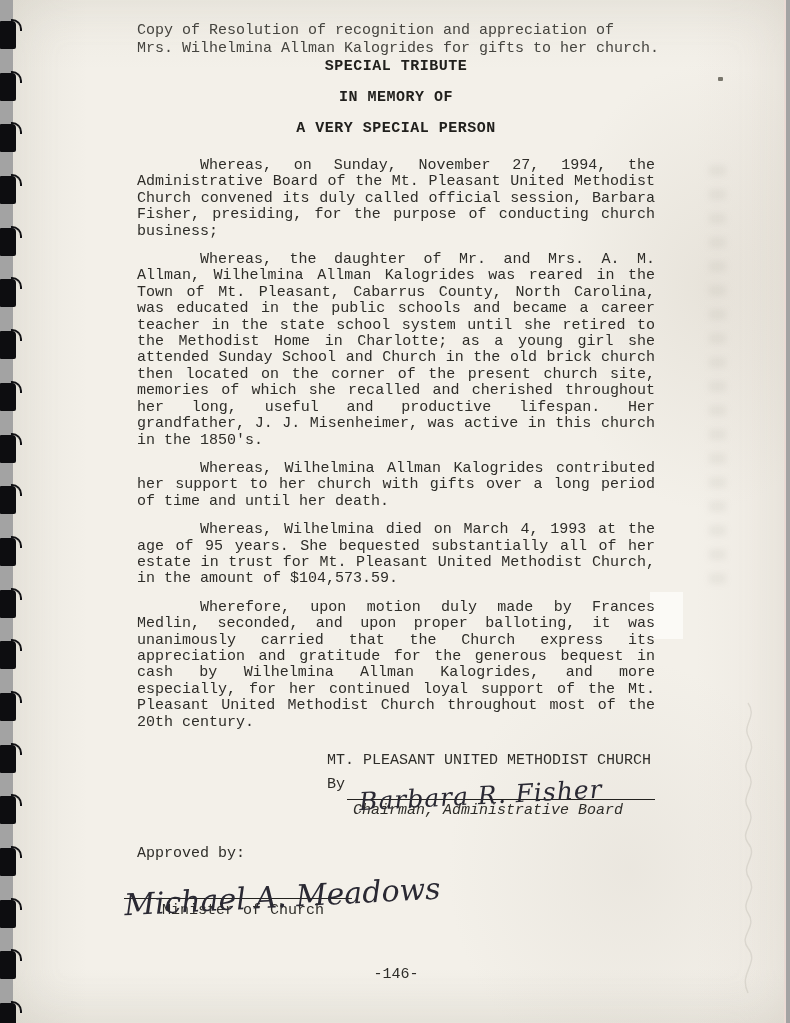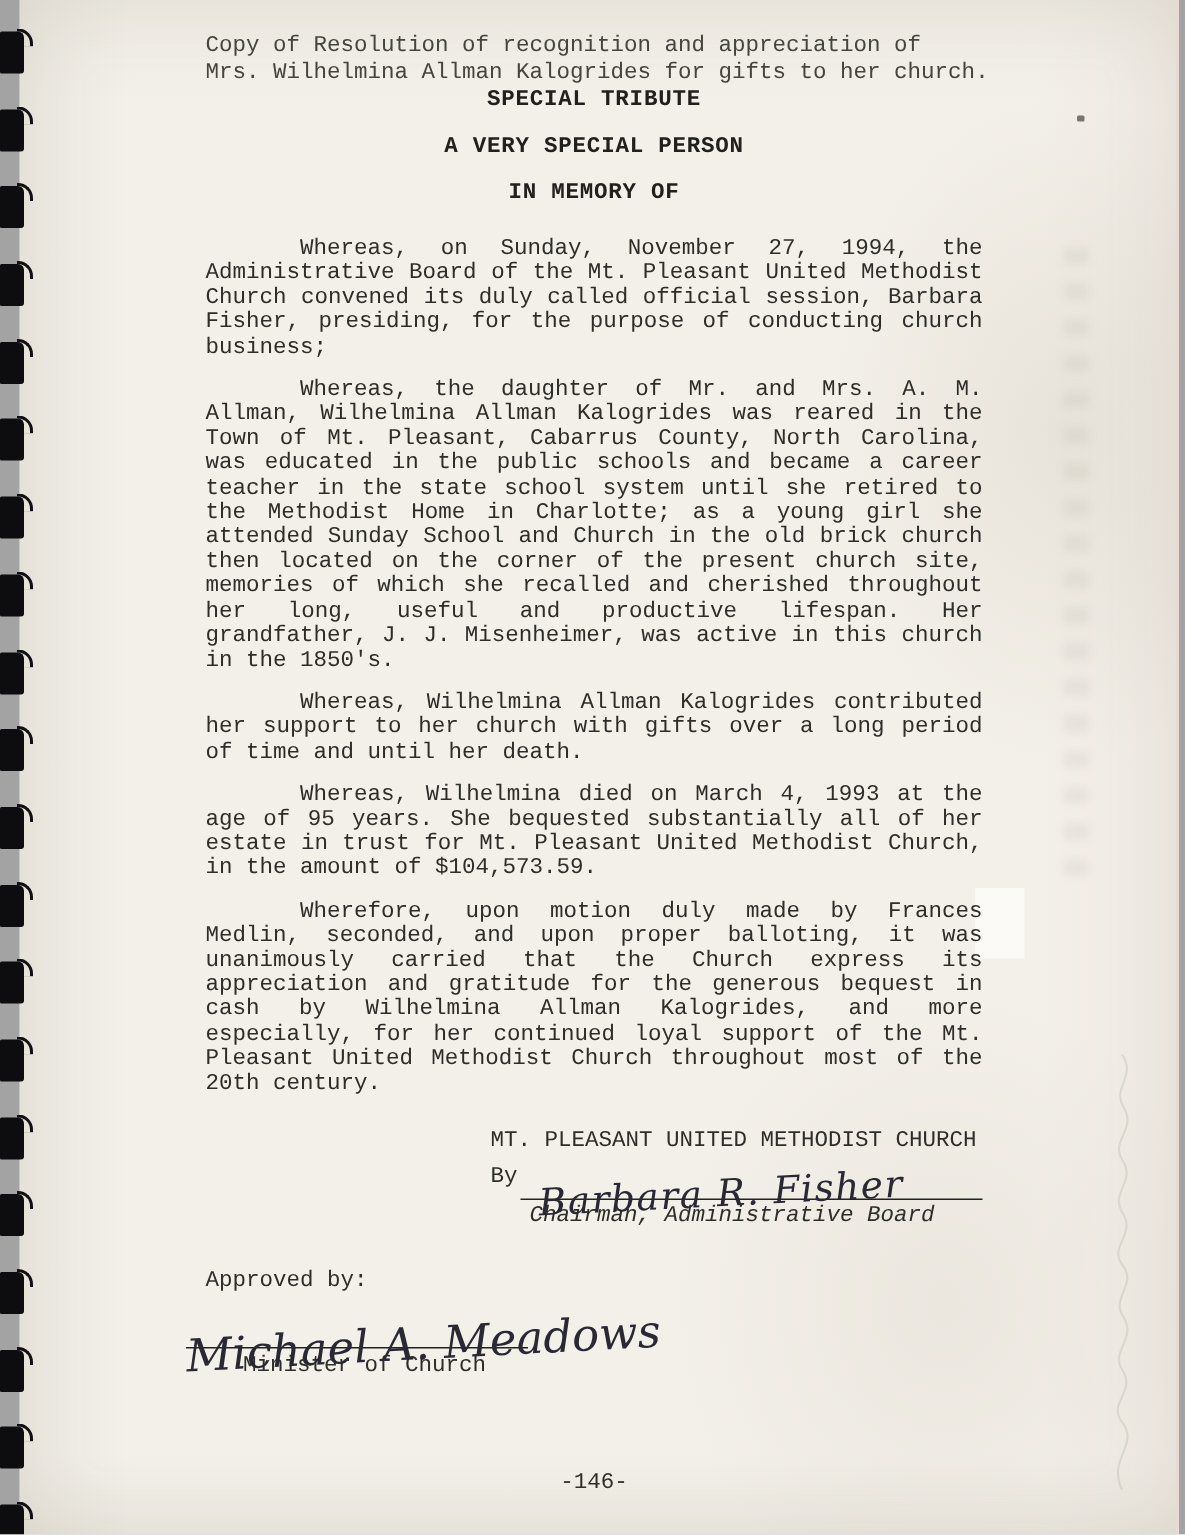--- a/index.html
+++ b/index.html
@@ -179,21 +179,21 @@
   .sig-michael {
     position: absolute;
     left: 0; bottom: -7px;
     font-size: 30px;
     letter-spacing: 0;
     transform: rotate(-3deg);
   }
   .sig-title2 { margin-top: 3px; padding-left: 25px; line-height: 17px; }
 
   .pagenum {
-    margin-top: 62px;
+    margin-top: 48px;
     text-align: center;
   }
 </style>
 </head>
 <body>
 
 <div class="scan">
 
   <div class="binding">
     <i class="tooth"></i>
@@ -228,22 +228,22 @@
     <div class="speck"></div>
 
     <div class="content">
 
       <div class="caption">
         <div>Copy of Resolution of recognition and appreciation of</div>
         <div>Mrs. Wilhelmina Allman Kalogrides for gifts to her church.</div>
       </div>
 
       <div class="heading h1">SPECIAL TRIBUTE</div>
+      <div class="heading h2">IN MEMORY OF</div>
       <div class="heading h3">A VERY SPECIAL PERSON</div>
-      <div class="heading h2">IN MEMORY OF</div>
 
       <p class="para first">Whereas, on Sunday, November 27, 1994, the Administrative Board of the Mt. Pleasant United Methodist Church convened its duly called official session, Barbara Fisher, presiding, for the purpose of conducting church business;</p>
       <p class="para">Whereas, the daughter of Mr. and Mrs. A. M. Allman, Wilhelmina Allman Kalogrides was reared in the Town of Mt. Pleasant, Cabarrus County, North Carolina, was educated in the public schools and became a career teacher in the state school system until she retired to the Methodist Home in Charlotte; as a young girl she attended Sunday School and Church in the old brick church then located on the corner of the present church site, memories of which she recalled and cherished throughout her long, useful and productive lifespan. Her grandfather, J. J. Misenheimer, was active in this church in the 1850's.</p>
       <p class="para">Whereas, Wilhelmina Allman Kalogrides contributed her support to her church with gifts over a long period of time and until her death.</p>
       <p class="para">Whereas, Wilhelmina died on March 4, 1993 at the age of 95 years. She bequested substantially all of her estate in trust for Mt. Pleasant United Methodist Church, in the amount of $104,573.59.</p>
       <p class="para">Wherefore, upon motion duly made by Frances Medlin, seconded, and upon proper balloting, it was unanimously carried that the Church express its appreciation and gratitude for the generous bequest in cash by Wilhelmina Allman Kalogrides, and more especially, for her continued loyal support of the Mt. Pleasant United Methodist Church throughout most of the 20th century.</p>
 
       <div class="sig-church">
         <div class="sig-org">MT. PLEASANT UNITED METHODIST CHURCH</div>
         <div class="byline">

